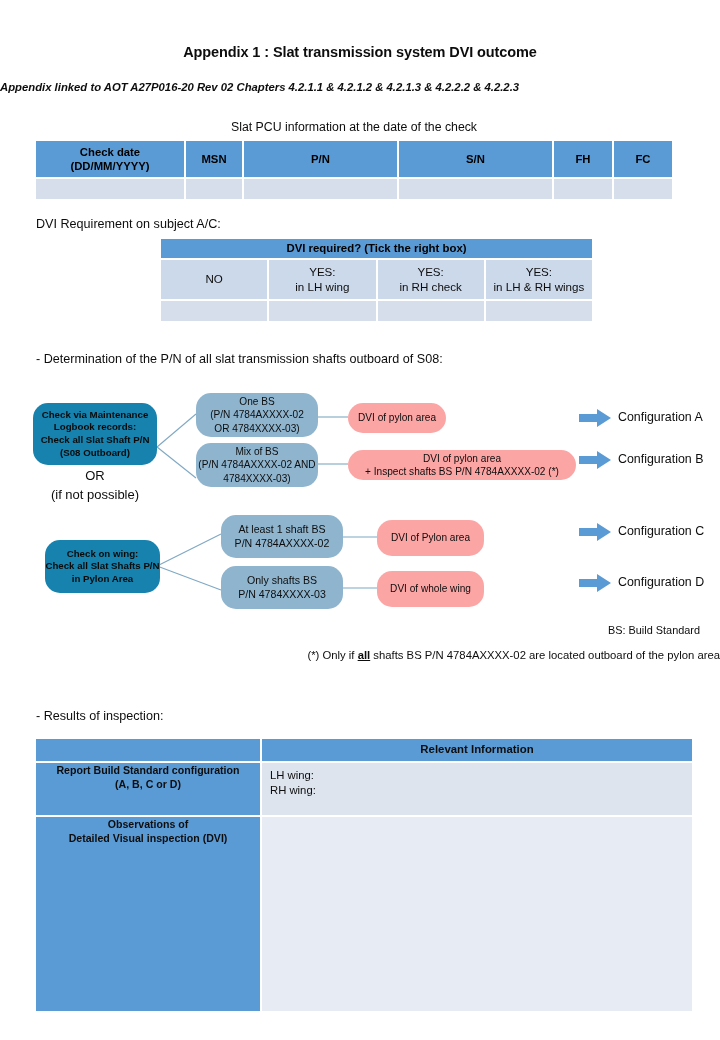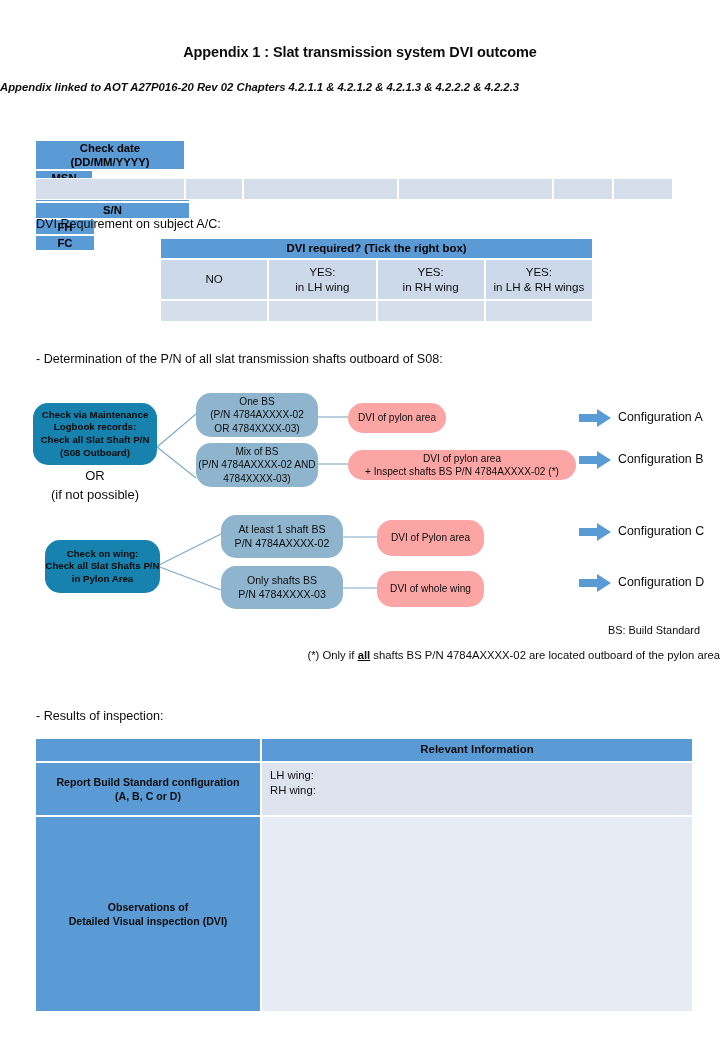--- a/index.html
+++ b/index.html
@@ -38,21 +38,21 @@
   .xcell {
     border: 1.2px solid #ffffff;
     display: flex; align-items: center; justify-content: center;
     text-align: center; line-height: 1.25;
   }
   .hdr { background: #5b9bd5; color: #000; font-weight: bold; }
   .empty-cell { background: #d6deeb; }
 
   
   #table1 { left: 35px; top: 140px; width: 638px; }
-  #table1 .xrow.head { height: 38px; flex-direction: column; }
+  #table1 .xrow.head { height: 38px; }
   #table1 .xrow.blank { height: 22px; }
   #table1 .xcell { font-size: 11.3px; }
 
   
   #table2 { left: 160px; top: 238px; width: 433px; }
   #table2 .xrow.title { height: 21px; justify-content: flex-end; }
   #table2 .xrow.opts  { height: 41px; }
   #table2 .xrow.blank { height: 22px; }
   #table2 .title .xcell { font-size: 11.4px; }
   #table2 .opts .xcell { font-size: 11.6px; background: #ccd9ea; color: #0d0d0d; font-weight: normal; }
@@ -93,39 +93,40 @@
   
   #table3 { position: absolute; left: 35px; top: 738px; width: 658px; }
   #table3 .r { display: flex; width: 100%; }
   #table3 .c-left  { width: 226px; }
   #table3 .c-right { width: 432px; }
   #table3 .cell {
     border: 1.2px solid #ffffff;
     display: flex; line-height: 1.35;
   }
   #table3 .hl { background: #5b9bd5; font-weight: bold; font-size: 10.6px;
-                align-items: center; justify-content: center; text-align: center; }
+                justify-content: center; text-align: center; }
   #table3 .hr { background: #5b9bd5; font-weight: bold; font-size: 11.4px;
                 align-items: center; justify-content: center; text-align: center; }
   #table3 .body-right { background: #dde4ee; align-items: flex-start; justify-content: flex-start;
                         padding: 5px 0 0 8px; font-size: 11.3px; }
   #table3 .big-right { background: #e7ebf3; }
   #table3 .row-head { height: 24px; }
   #table3 .row-cfg  { height: 54px; }
   #table3 .row-obs  { height: 196px; }
   .obs-txt { display: block; }
 </style>
 </head>
 <body>
 
 <div class="page">
 
   <div class="doc-title">Appendix 1 : Slat transmission system DVI outcome</div>
   <div class="doc-subtitle">Appendix linked to AOT A27P016-20 Rev 02 Chapters 4.2.1.1 &amp; 4.2.1.2 &amp; 4.2.1.3 &amp; 4.2.2.2 &amp; 4.2.2.3</div>
 
+  <div class="tbl1-caption">Slat PCU information at the date of the check</div>
 
   <div class="xtable" id="table1">
     <div class="xrow head">
       <div class="xcell hdr" style="width:150px">
         <div>
           <div>Check date</div>
           <div>(DD/MM/YYYY)</div>
         </div>
       </div>
       <div class="xcell hdr" style="width:58px">MSN</div>
@@ -158,21 +159,21 @@
       </div>
       <div class="xcell" style="width:108.25px">
         <div>
           <div>YES:</div>
           <div>in LH wing</div>
         </div>
       </div>
       <div class="xcell" style="width:108.25px">
         <div>
           <div>YES:</div>
-          <div>in RH wing</div>
+          <div>in RH check</div>
         </div>
       </div>
       <div class="xcell" style="width:108.25px">
         <div>
           <div>YES:</div>
           <div>in LH &amp; RH wings</div>
         </div>
       </div>
     </div>
     <div class="xrow blank">

